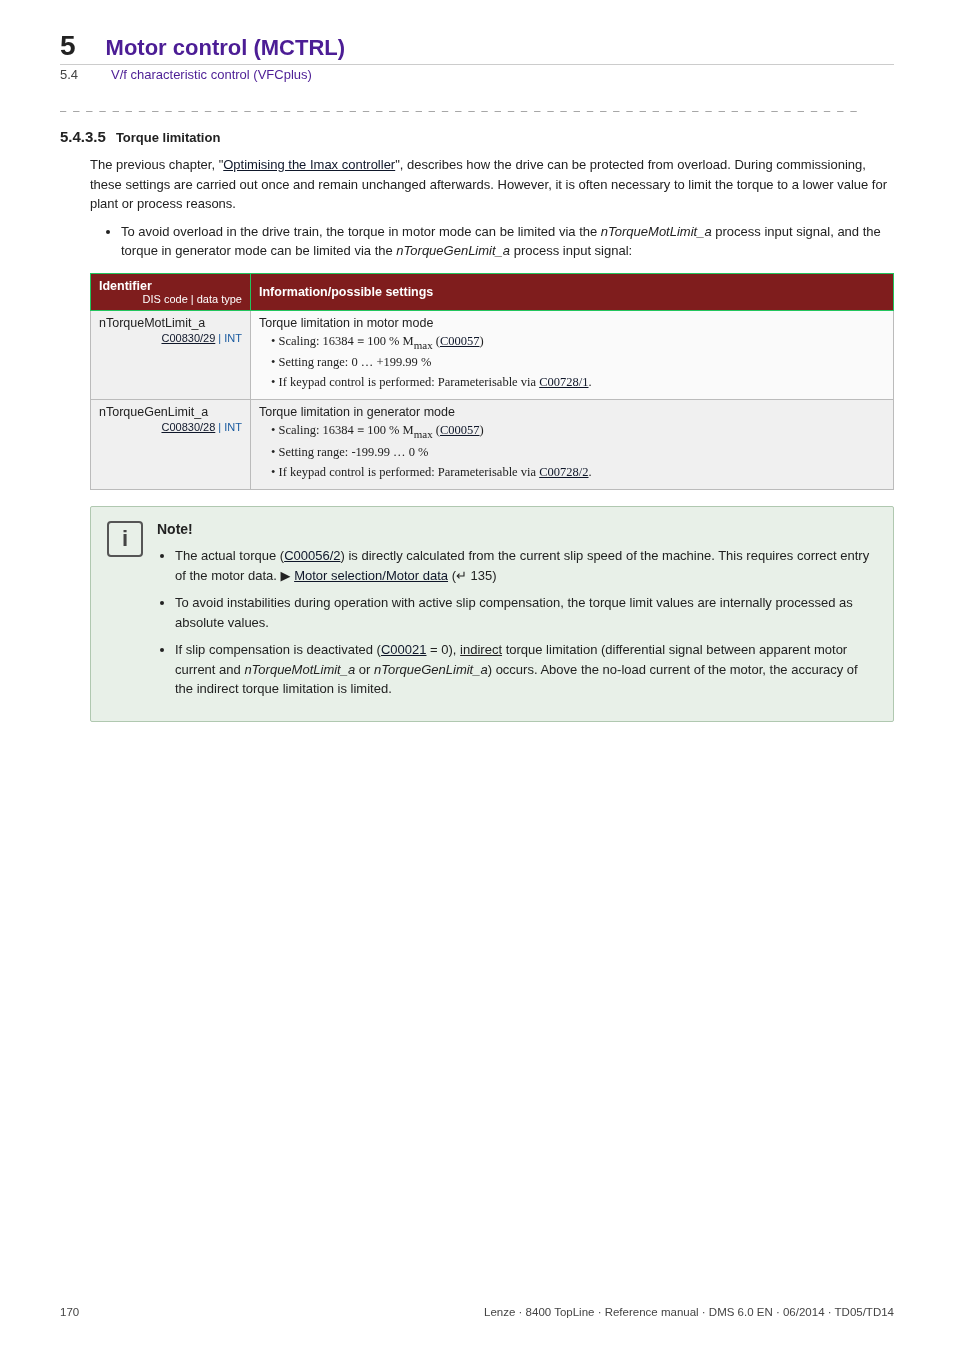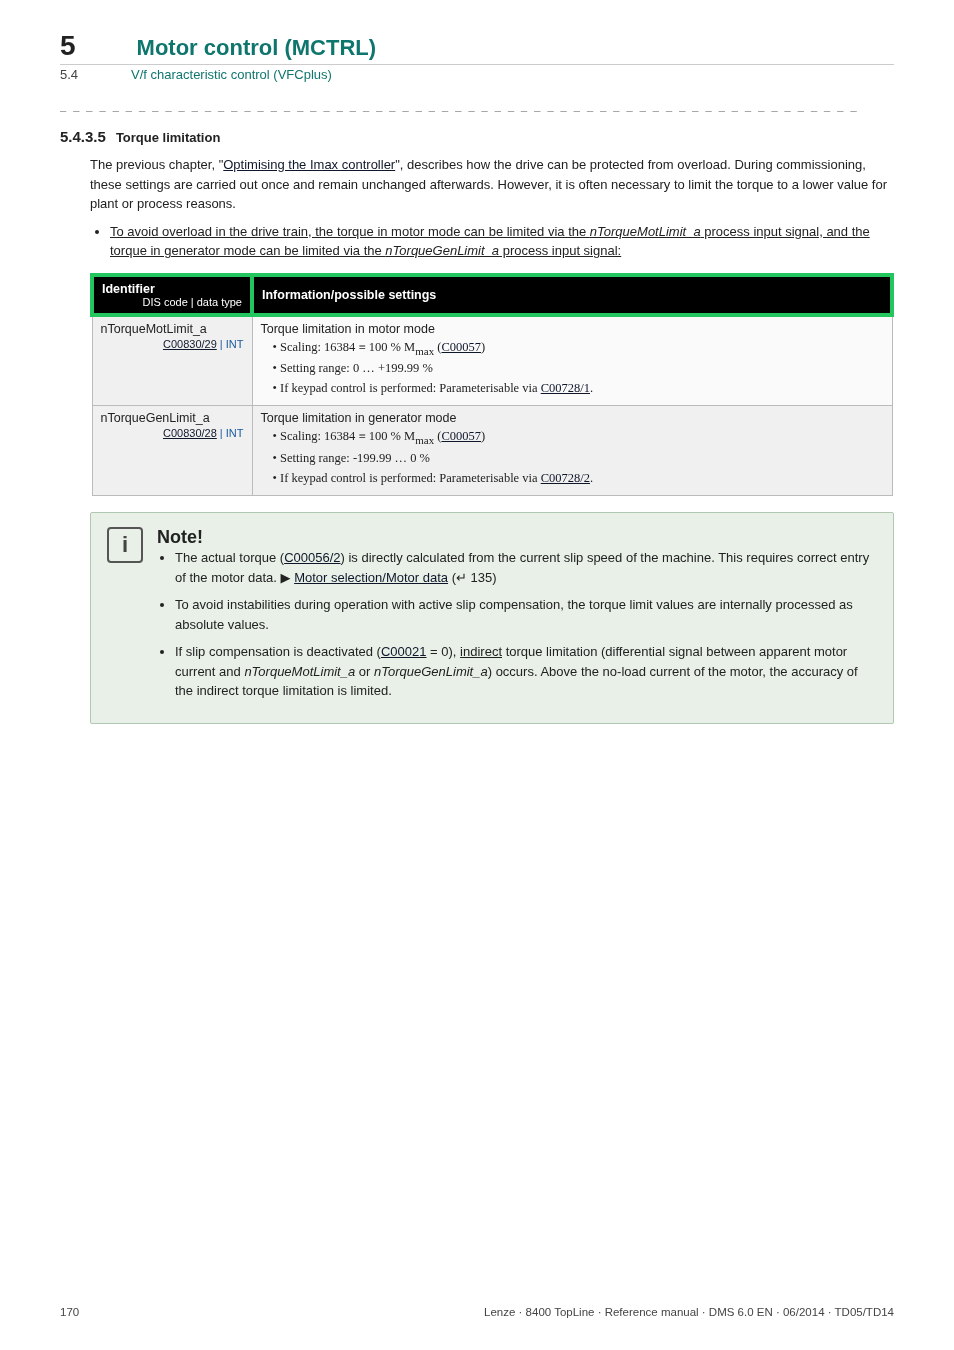--- a/index.html
+++ b/index.html
@@ -25,37 +25,36 @@
       padding-bottom: 2px;
     }
     .chapter-number {
       font-size: 28px;
       font-weight: bold;
       color: #222;
     }
     .chapter-title {
       font-size: 22px;
       font-weight: bold;
-      color: #0f766e;
-      margin-left: 31px;
+      color: #4c1d95;
     }
     .sub-chapter-line {
       display: flex;
       align-items: baseline;
-      gap: 36px;
+      gap: 16px;
       margin-top: 2px;
     }
     .sub-chapter-number {
       font-size: 13px;
       color: #444;
       min-width: 35px;
     }
     .sub-chapter-title {
       font-size: 13px;
-      color: #0f766e;
+      color: #4c1d95;
     }
     .divider-dashes {
       color: #888;
       font-size: 11px;
       letter-spacing: 2px;
       margin: 18px 0 16px 0;
       white-space: nowrap;
       overflow: hidden;
     }
     .section-heading {
@@ -74,42 +73,41 @@
     }
     .section-body {
       margin-left: 30px;
     }
     .section-body p {
       margin-bottom: 8px;
       line-height: 1.5;
     }
     a { color: #0f172a; text-decoration: underline; }
     .bullet-list {
-      margin: 8px 0 8px 20px;
+      margin: 8px 0 8px 31px;
       line-height: 1.5;
-      text-decoration: underline;
     }
     .bullet-list li {
       list-style: disc;
       margin-bottom: 4px;
     }
     
     .param-table {
       width: 100%;
       border-collapse: collapse;
       margin: 12px 0 16px 0;
       font-size: 12.5px;
     }
     .param-table th {
-      background: #000000;
+      background: #7f1d1d;
       color: #fff;
       padding: 5px 8px;
       text-align: left;
       font-weight: bold;
-      border: 4px solid #22c55e;
+      border: 1px solid #22c55e;
     }
     .param-table td {
       border: 1px solid #bbb;
       padding: 5px 8px;
       vertical-align: top;
     }
     .param-table .identifier-cell {
       width: 160px;
       background: #f5f5f5;
     }
@@ -163,22 +161,22 @@
       font-weight: bold;
       color: #444;
       background: #e8f0e8;
       flex-shrink: 0;
     }
     .note-content {
       flex: 1;
     }
     .note-title {
       font-weight: bold;
-      font-size: 18px;
-      margin-bottom: 0;
+      font-size: 14px;
+      margin-bottom: 9px;
     }
     .note-bullet-list {
       margin-left: 18px;
     }
     .note-bullet-list li {
       list-style: disc;
       margin-bottom: 8px;
       line-height: 1.5;
     }
     .italic { font-style: italic; }

